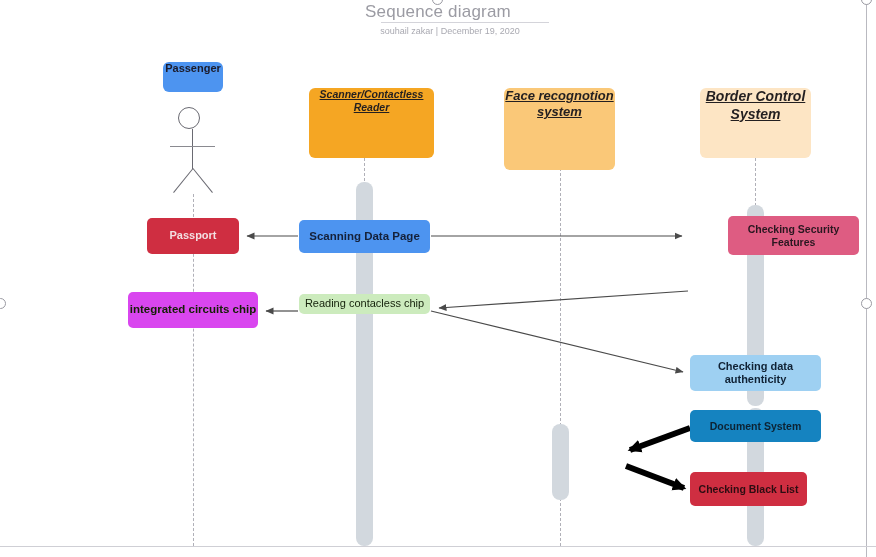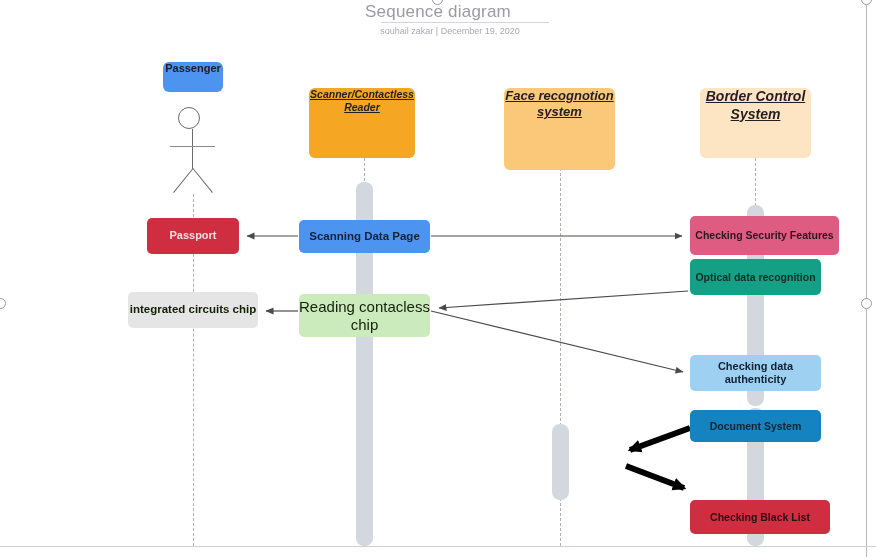--- a/index.html
+++ b/index.html
@@ -48,21 +48,21 @@
     position:absolute;border-radius:6px;display:flex;align-items:flex-start;
     justify-content:center;text-align:center;box-sizing:border-box;
     line-height:1.25;
   }
   .actor-box span{display:block;}
   .actor-passenger{
     left:163px;top:62px;width:60px;height:30px;background:#4d94f0;
     font-size:11px;font-weight:bold;color:#1c1c2b;
   }
   .actor-scanner{
-    left:309px;top:88px;width:106px;height:70px;background:#f5a623;
+    left:309px;top:88px;width:125px;height:70px;background:#f5a623;
     font-size:10.5px;font-weight:bold;font-style:italic;color:#231f20;
     text-decoration:underline;
   }
   .actor-face{
     left:504px;top:88px;width:111px;height:82px;background:#fac878;
     font-size:13px;font-weight:bold;font-style:italic;color:#231f20;
     text-decoration:underline;
   }
   .actor-border{
     left:700px;top:88px;width:111px;height:70px;background:#fde5c4;
@@ -82,33 +82,33 @@
   
   .msg{
     position:absolute;border-radius:5px;display:flex;align-items:center;
     justify-content:center;text-align:center;box-sizing:border-box;
     line-height:1.2;z-index:6;
   }
   .m-passport{left:147px;top:218px;width:92px;height:36px;background:#cf2e41;
               color:#f3dfe2;font-size:11px;font-weight:bold;}
   .m-scan{left:299px;top:220px;width:131px;height:33px;background:#4d94f0;
           color:#15213a;font-size:11.5px;font-weight:bold;}
-  .m-checksec{left:690px;top:216px;width:149px;height:39px;background:#de5c82;
+  .m-checksec{left:728px;top:216px;width:131px;height:39px;background:#de5c82;
               color:#2a1720;font-size:10.5px;font-weight:bold;}
   .m-optical{left:690px;top:259px;width:131px;height:36px;background:#15a085;
              color:#0f2a25;font-size:10.5px;font-weight:bold;}
-  .m-icchip{left:128px;top:292px;width:130px;height:36px;background:#e5e5e5;
+  .m-icchip{left:128px;top:292px;width:130px;height:36px;background:#d946ef;
             color:#142005;font-size:11.5px;font-weight:bold;}
-  .m-reading{left:299px;top:294px;width:131px;height:43px;background:#ccebbd;
-             color:#15210b;font-size:15px;}
+  .m-reading{left:299px;top:294px;width:131px;height:20px;background:#ccebbd;
+             color:#15210b;font-size:11px;}
   .m-auth{left:690px;top:355px;width:131px;height:36px;background:#9ed0f2;
           color:#102235;font-size:11px;font-weight:bold;}
   .m-docvalid{left:690px;top:410px;width:131px;height:32px;background:#1583c0;
               color:#0d2333;font-size:10.5px;font-weight:bold;}
-  .m-blacklist{left:690px;top:500px;width:140px;height:34px;background:#cf2e41;
+  .m-blacklist{left:690px;top:472px;width:117px;height:34px;background:#cf2e41;
                color:#2d0d12;font-size:10.5px;font-weight:bold;}
   .m-biometric{left:495px;top:442px;width:130px;height:32px;background:#9ed0f2;
                color:#102235;font-size:11.5px;font-weight:bold;}
 
   svg.arrows{position:absolute;left:0;top:0;width:876px;height:557px;
              pointer-events:none;z-index:5;}
 </style>
 </head>
 <body>
 
@@ -181,23 +181,20 @@
 
   <div class="msg m-passport">
     <span>Passport</span>
   </div>
   <div class="msg m-scan">
     <span>Scanning Data Page</span>
   </div>
   <div class="msg m-checksec">
     <span>Checking Security Features</span>
   </div>
-  <div class="msg m-optical">
-    <span>Optical data recognition</span>
-  </div>
   <div class="msg m-icchip">
     <span>integrated circuits chip</span>
   </div>
   <div class="msg m-reading">
     <span>Reading contacless chip</span>
   </div>
   <div class="msg m-auth">
     <span>Checking data authenticity</span>
   </div>
   <div class="msg m-docvalid">

